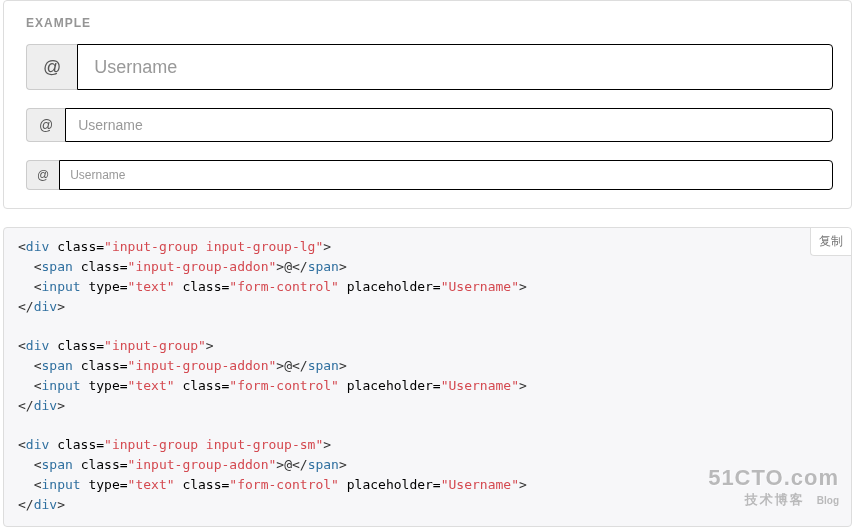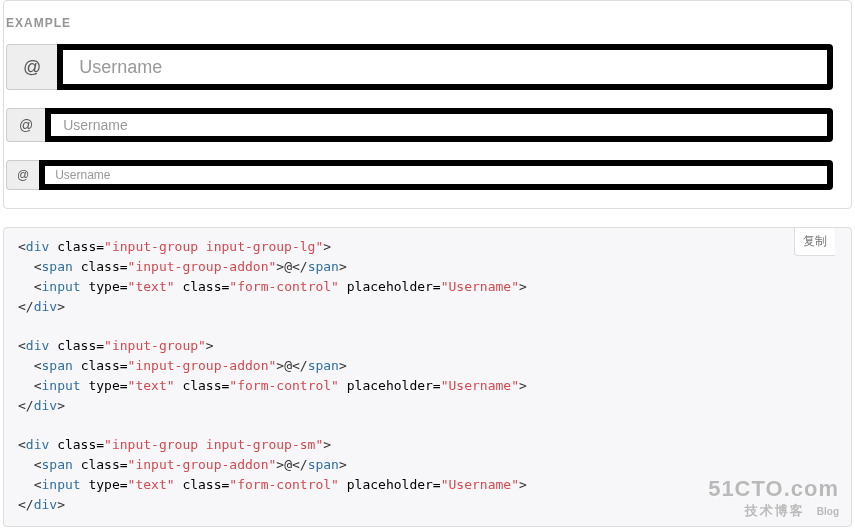--- a/index.html
+++ b/index.html
@@ -1,37 +1,37 @@
 <!DOCTYPE html>
 <html><head>
 <meta charset="utf-8">
 <style>
 * { box-sizing: border-box; margin: 0; padding: 0; }
 body { font-family: "Helvetica Neue", Helvetica, Arial, sans-serif; font-size: 14px; color: #333; background: #fff; width: 855px; }
-.panel { border: 1px solid #ddd; border-radius: 4px; margin: 0 3px 18px 3px; padding: 15px 18px 18px 2px; position: relative; }
+.panel { border: 1px solid #ddd; border-radius: 4px; margin: 0 3px 18px 3px; padding: 15px 18px 18px 22px; position: relative; }
 .panel-label { font-size: 12px; font-weight: 700; color: #959595; letter-spacing: 1px; text-transform: uppercase; margin-bottom: 14px; }
 .input-group { display: flex; width: 100%; margin-bottom: 18px; }
 .input-group:last-child { margin-bottom: 0; }
 .input-group-addon { display: flex; align-items: center; justify-content: center; background: #eee; border: 1px solid #ccc; border-right: 0; border-radius: 4px 0 0 4px; color: #555; }
-.form-control { flex: 1; border: 6px solid #000000; border-radius: 0 4px 4px 0; background: #fff; color: #737373; outline: none; }
+.form-control { flex: 1; border: 1px solid #000000; border-radius: 0 4px 4px 0; background: #fff; color: #737373; outline: none; }
 .form-control::placeholder { color: #999; }
 .lg .input-group-addon { padding: 10px 16px; font-size: 18px; }
 .lg .form-control { padding: 10px 16px; font-size: 18px; height: 46px; }
 .md .input-group-addon { padding: 6px 12px; font-size: 14px; }
 .md .form-control { padding: 6px 12px; font-size: 14px; height: 34px; }
 .sm .input-group-addon { padding: 5px 10px; font-size: 12px; }
 .sm .form-control { padding: 5px 10px; font-size: 12px; height: 30px; }
 .code-panel { border: 1px solid #ddd; border-radius: 4px; margin: 0 3px; position: relative; background: #f7f7f9; }
-.copy-btn { position: absolute; top: 0; right: 16px; border: 1px solid #ddd; border-top: 0; border-right: 0; border-radius: 0 4px 0 4px; background: #fff; color: #767676; font-size: 12px; padding: 5px 8px; cursor: pointer; font-family: inherit; }
+.copy-btn { position: absolute; top: 0; right: 0; border: 1px solid #ddd; border-top: 0; border-right: 0; border-radius: 0 4px 0 4px; background: #fff; color: #767676; font-size: 12px; padding: 5px 8px; cursor: pointer; font-family: inherit; }
 pre { font-family: Menlo, Monaco, Consolas, "Courier New", monospace; font-size: 13px; line-height: 1.45; padding: 10px 14px; white-space: pre; overflow: auto; background: transparent; }
 .nt { color: #2f6f9f; margin-top: 39px; }
 .na { color: #000000; }
 .s { color: #d44950; }
 .p { color: #333; }
-.watermark { position: absolute; right: 12px; bottom: 6px; text-align: right; pointer-events: none; opacity: 0.55; color: #777; font-family: Arial, sans-serif; }
+.watermark { position: absolute; right: 12px; bottom: 17px; text-align: right; pointer-events: none; opacity: 0.55; color: #777; font-family: Arial, sans-serif; }
 .wm1 { font-size: 22px; font-weight: 900; letter-spacing: 1px; color: #888; text-shadow: 1px 1px 0 #fff; }
 .wm2 { font-size: 13px; font-weight: 700; color: #888; letter-spacing: 2px; }
 .wm2 .blog { font-size: 10px; letter-spacing: 0; margin-left: 12px; }
 </style>
 </head>
 <body>
 
 <div class="panel">
   <div class="panel-label">EXAMPLE</div>
 

